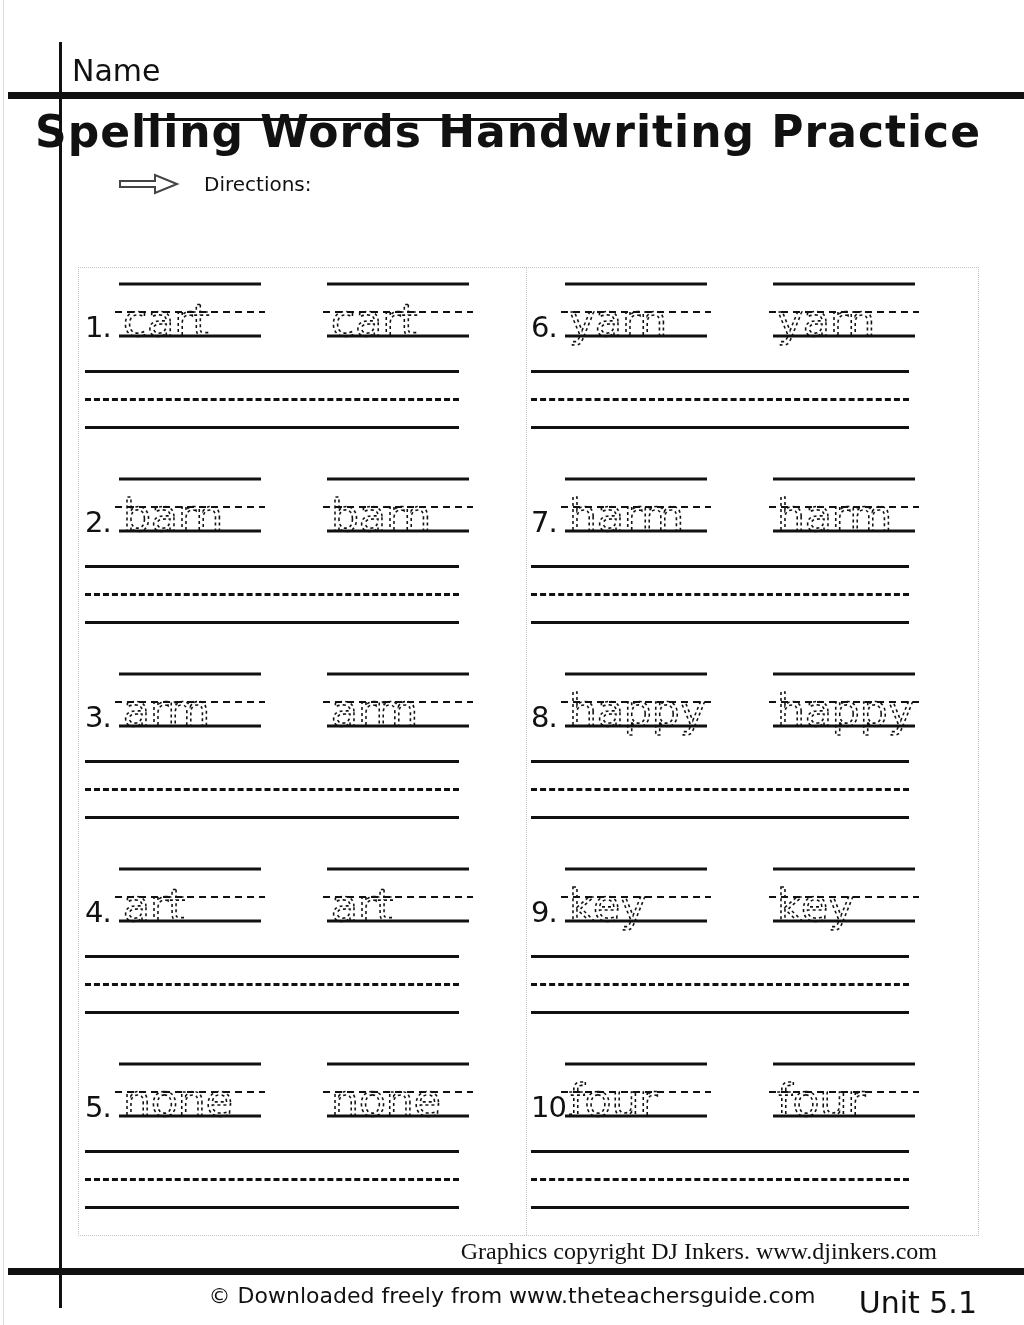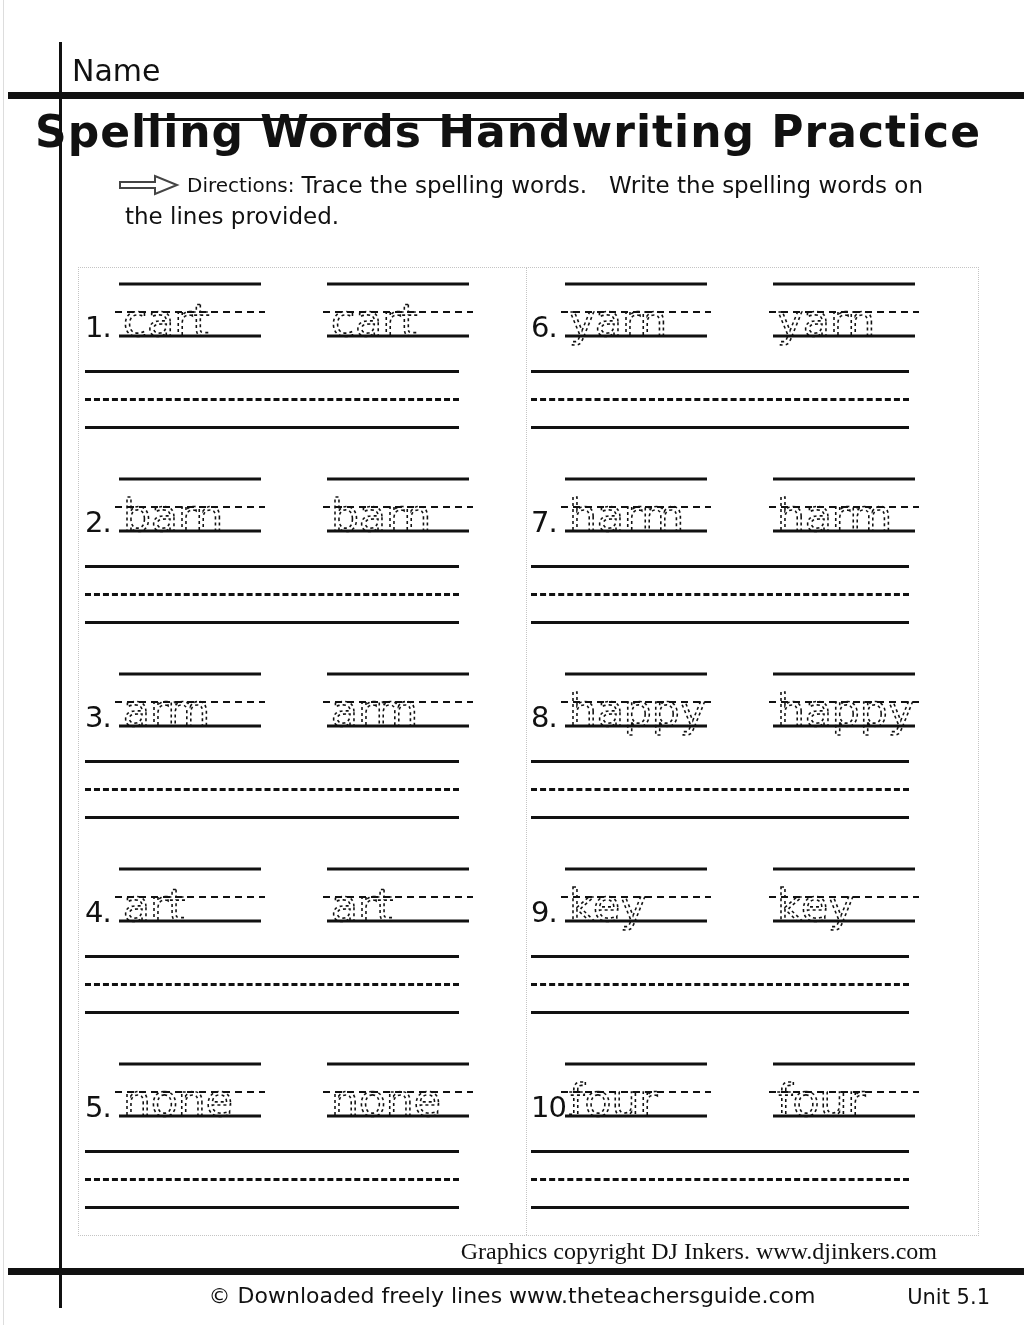--- a/index.html
+++ b/index.html
@@ -7,21 +7,21 @@
   .scan-edge{position:absolute;left:3px;top:0;width:1px;height:1325px;background:#dddddd;}
   .vline{position:absolute;left:59px;top:42px;width:3px;height:1266px;background:#111;}
   .hrule{position:absolute;left:8px;width:1016px;height:7px;background:#111;}
   .hrule.top{top:92px;}
   .hrule.bottom{top:1268px;}
   .name-row{position:absolute;left:72px;top:40px;margin-top:13px;}
   .name-label{font-size:30px;}
   .name-line{position:absolute;left:71px;top:64px;width:418px;border-bottom:3px solid #111;height:1px;display:inline-block;}
   .title{position:absolute;left:0;top:106px;width:1016px;text-align:center;font-size:44px;font-weight:bold;letter-spacing:1px;margin:0;}
   .directions{position:absolute;left:118px;top:172px;width:800px;font-size:23px;}
-  .dir-line1{display:flex;align-items:center;gap:7px;}
+  .dir-line1{display:flex;align-items:center;gap:24px;}
   .dir-label{font-size:20px;}
   .dir-text{white-space:pre;}
   .dir-line2{margin-left:7px;margin-top:5px;}
   .arrow-svg{flex:0 0 auto;}
   .content-box{position:absolute;left:78px;top:267px;width:899px;height:967px;border:1px dotted #c4c4c4;}
   .divider{position:absolute;left:447px;top:0;height:967px;border-left:1px dotted #c4c4c4;}
   .col{position:absolute;top:6px;}
   .col.left{left:6px;width:374px;}
   .col.right{left:452px;width:378px;}
   .item{margin-bottom:41px;}
@@ -31,21 +31,21 @@
   .tw + .tw{margin-left:58px;}
   .g-solid{stroke:#111;stroke-width:3;}
   .g-mid{stroke:#111;stroke-width:2;stroke-dasharray:7 5;}
   .trace-text{font-family:"DejaVu Sans",sans-serif;font-size:44px;fill:none;stroke:#111;stroke-width:1.6;stroke-dasharray:3 3;}
   .wl{margin-top:10px;height:58px;}
   .wl-solid{height:0;border-top:3px solid #111;}
   .wl-dashed{height:0;border-top:3px dashed #111;margin-top:25px;}
   .wl-solid.second{margin-top:25px;}
   .credit{position:absolute;top:1238px;right:87px;font-family:"Liberation Serif",serif;font-size:24px;}
   .download{position:absolute;top:1283px;left:0;width:1024px;text-align:center;font-size:22px;}
-  .unit{position:absolute;top:1285px;right:34px;font-size:21px;}
+  .unit{position:absolute;top:1285px;right:47px;font-size:30px;}
 </style>
 </head>
 <body>
 
 <div class="scan-edge"></div>
 <div class="vline"></div>
 <div class="hrule top"></div>
 <div class="hrule bottom"></div>
 
 <div class="name-row">
@@ -54,23 +54,21 @@
 </div>
 
 <h1 class="title">Spelling Words Handwriting Practice</h1>
 
 <div class="directions">
   <div class="dir-line1">
     <svg class="arrow-svg" width="62" height="22" viewBox="0 0 62 22">
       <polygon points="2,8 37,8 37,2 59,11 37,20 37,14 2,14" fill="#ffffff" stroke="#444" stroke-width="2"></polygon>
     </svg>
     <span class="dir-label">Directions:</span>
-    <span class="dir-text">Trace the spelling words.   Write the spelling words on</span>
   </div>
-  <div class="dir-line2">the lines provided.</div>
 </div>
 
 <div class="content-box">
   <div class="divider"></div>
 
   <div class="col left">
 
     <div class="item">
       <div class="trace-row">
         <span class="num">1.</span>
@@ -302,14 +300,14 @@
         <div class="wl-solid"></div>
         <div class="wl-dashed"></div>
         <div class="wl-solid second"></div>
       </div>
     </div>
 
   </div>
 </div>
 
 <div class="credit">Graphics copyright DJ Inkers. www.djinkers.com</div>
-<div class="download">© Downloaded freely lines www.theteachersguide.com</div>
+<div class="download">© Downloaded freely from www.theteachersguide.com</div>
 <div class="unit">Unit 5.1</div>
 
 </body></html>

